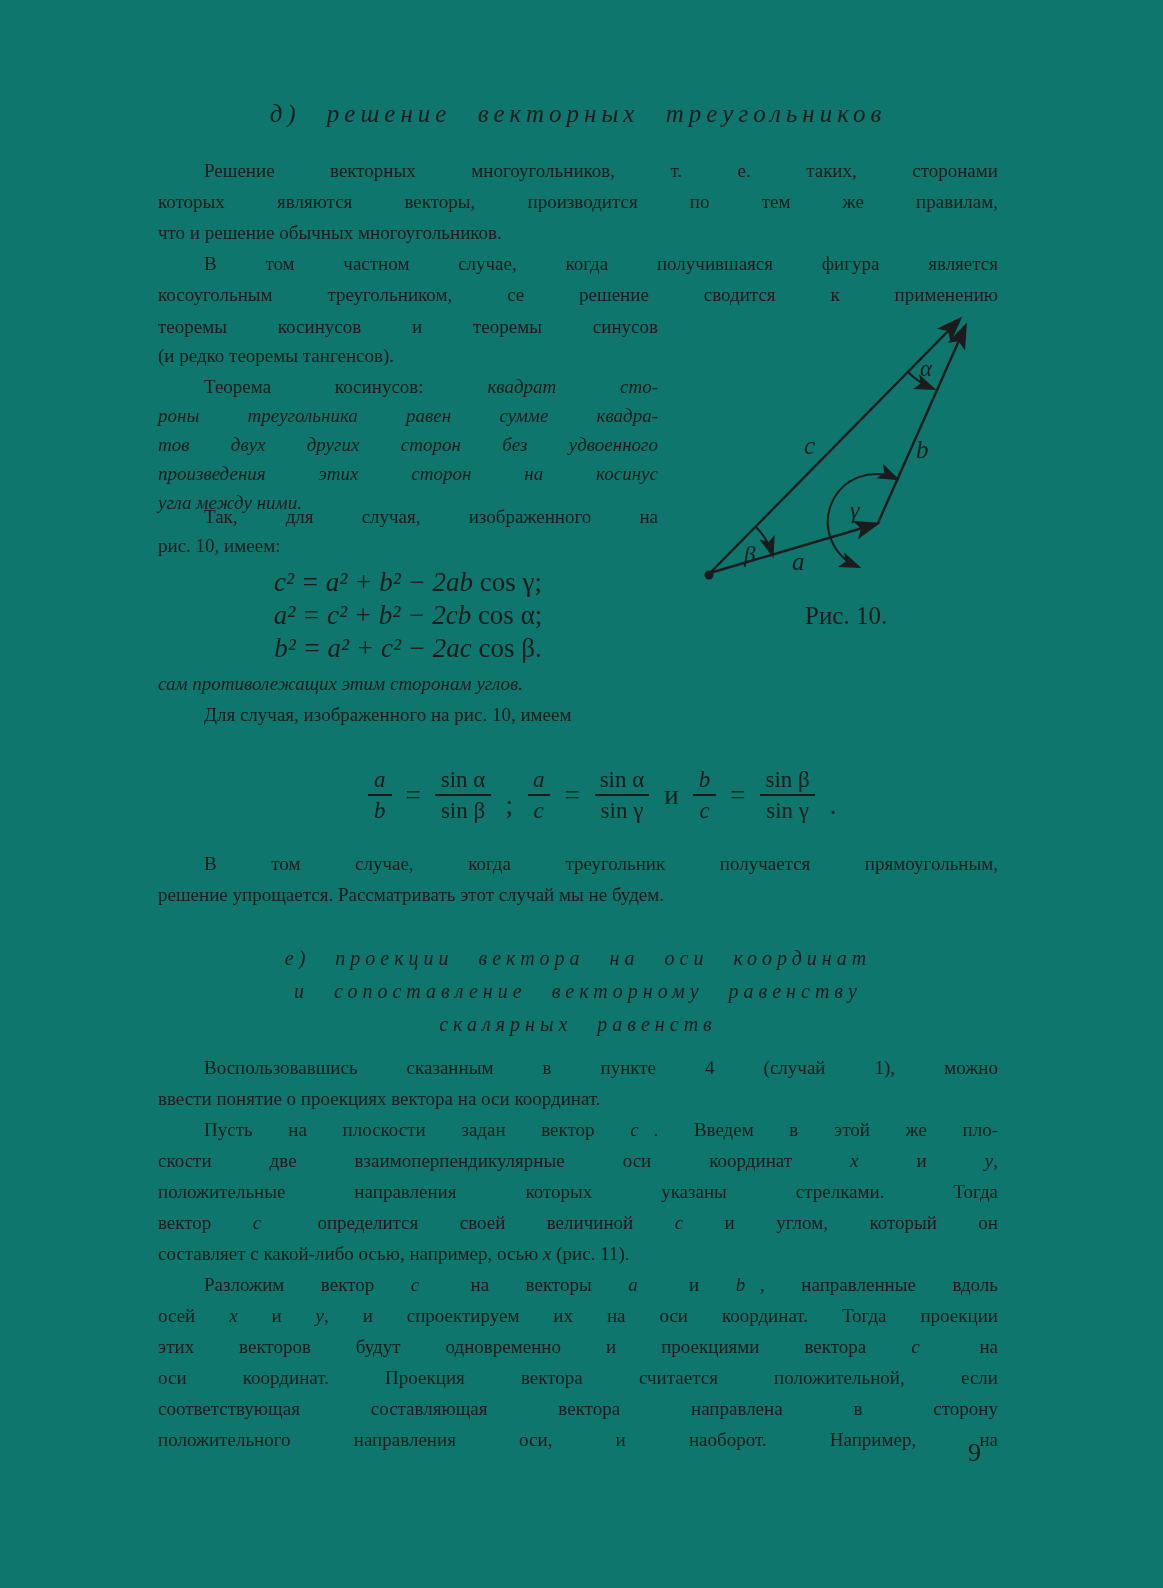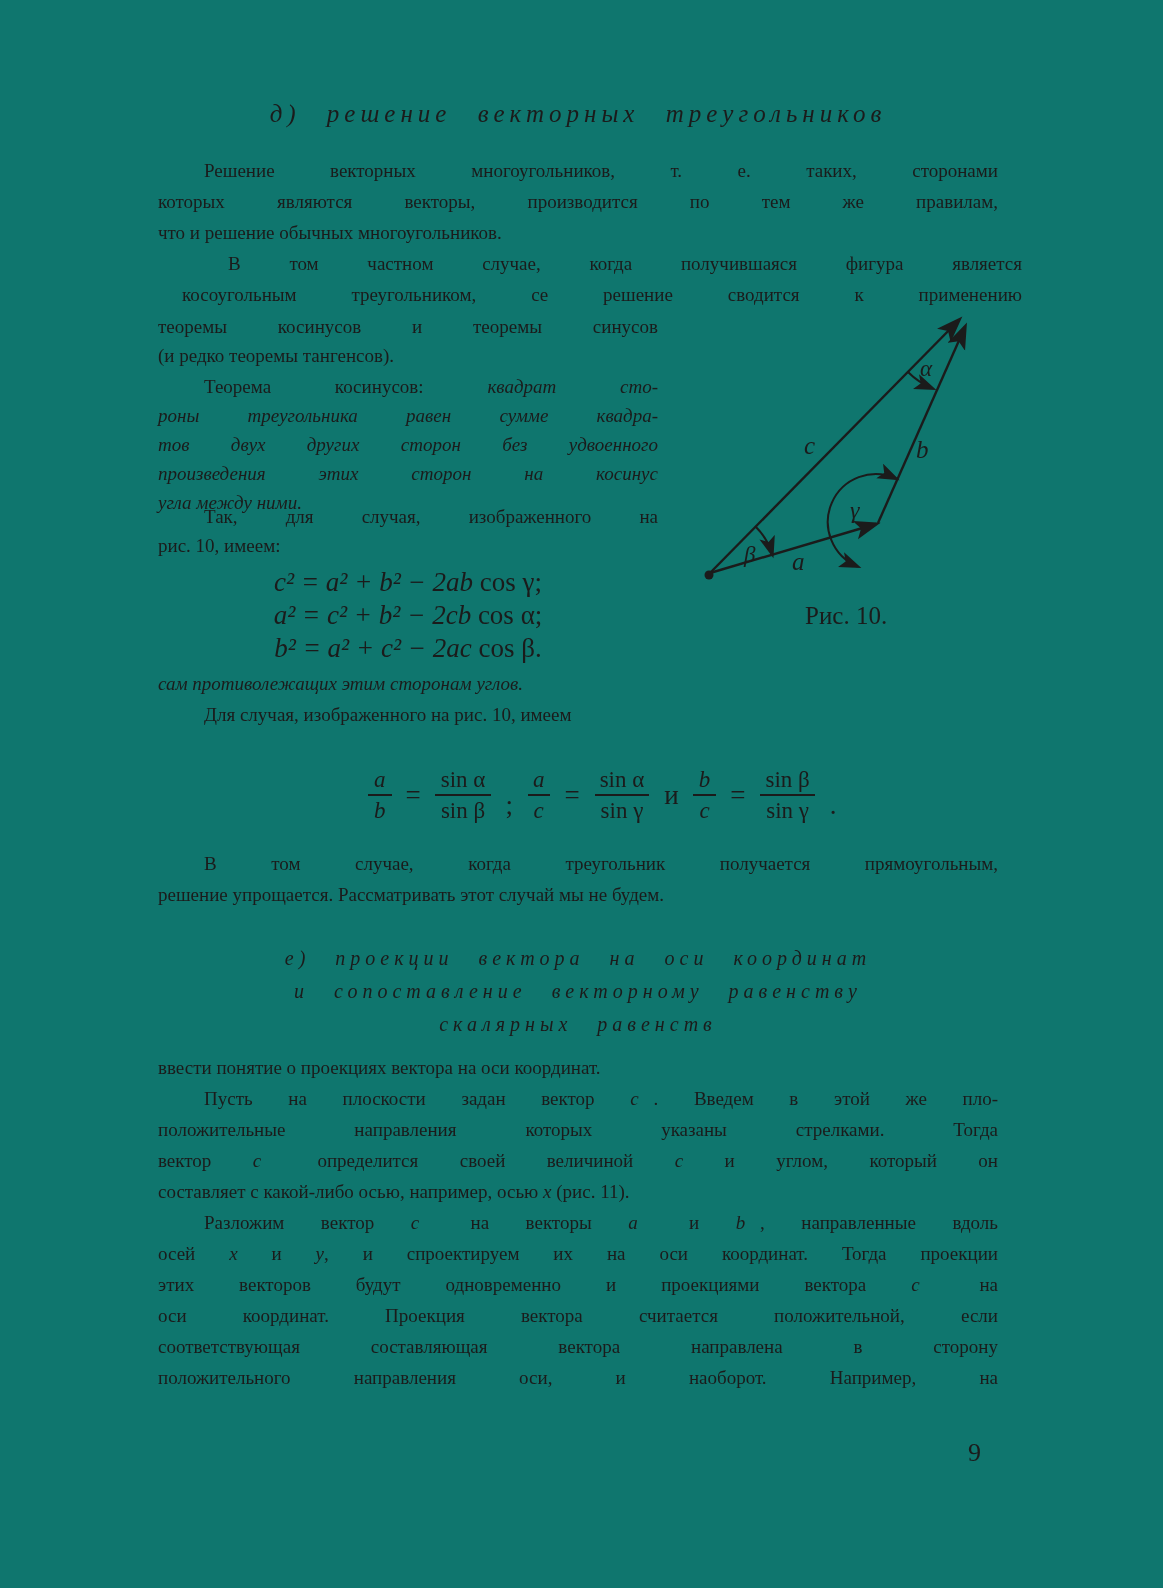--- a/index.html
+++ b/index.html
@@ -46,21 +46,21 @@
 <div class="page">
 
   <div class="block h-script" style="left:158px;top:97px;width:840px;">д) решение векторных треугольников</div>
 
   <div class="block" style="left:158px;top:155px;width:840px;">
       <div class="line indent"><span>Решение векторных многоугольников, т. е. таких, сторонами</span></div>
       <div class="line"><span>которых являются векторы, производится по тем же правилам,</span></div>
       <div class="line last"><span>что и решение обычных многоугольников.</span></div>
     </div>
 
-  <div class="block" style="left:158px;top:248px;width:840px;margin-left:24px;">
+  <div class="block" style="left:158px;top:248px;width:840px;">
       <div class="line indent"><span>В том частном случае, когда получившаяся фигура является</span></div>
       <div class="line"><span>косоугольным треугольником, се решение сводится к применению</span></div>
     </div>
 
   <div class="block narrow" style="left:158px;top:312px;width:500px;">
       <div class="line"><span>теоремы косинусов и теоремы синусов</span></div>
       <div class="line last"><span>(и редко теоремы тангенсов).</span></div>
     </div>
 
   <div class="block narrow" style="left:158px;top:372px;width:500px;">
@@ -161,22 +161,24 @@
       <div class="line last"><span>решение упрощается. Рассматривать этот случай мы не будем.</span></div>
     </div>
 
   <div class="block h-script" style="left:158px;top:942px;width:840px;">
       <div class="line center"><span>е) проекции вектора на оси координат</span></div>
       <div class="line center"><span>и сопоставление векторному равенству</span></div>
       <div class="line center"><span>скалярных равенств</span></div>
     </div>
 
   <div class="block" style="left:158px;top:1052px;width:840px;">
+      <div class="line indent"><span>Воспользовавшись сказанным в пункте 4 (случай 1), можно</span></div>
       <div class="line last"><span>ввести понятие о проекциях вектора на оси координат.</span></div>
       <div class="line indent"><span>Пусть на плоскости задан вектор </span><span class="it">c⃗</span><span>. Введем в этой же пло-</span></div>
+      <div class="line"><span>скости две взаимоперпендикулярные оси координат </span><span class="it">x</span><span> и </span><span class="it">y</span><span>,</span></div>
       <div class="line"><span>положительные направления которых указаны стрелками. Тогда</span></div>
       <div class="line"><span>вектор </span><span class="it">c⃗</span><span> определится своей величиной </span><span class="it">c</span><span> и углом, который он</span></div>
       <div class="line last"><span>составляет с какой-либо осью, например, осью </span><span class="it">x</span><span> (рис. 11).</span></div>
       <div class="line indent"><span>Разложим вектор </span><span class="it">c⃗</span><span> на векторы </span><span class="it">a⃗</span><span> и </span><span class="it">b⃗</span><span>, направленные вдоль</span></div>
       <div class="line"><span>осей </span><span class="it">x</span><span> и </span><span class="it">y</span><span>, и спроектируем их на оси координат. Тогда проекции</span></div>
       <div class="line"><span>этих векторов будут одновременно и проекциями вектора </span><span class="it">c⃗</span><span> на</span></div>
       <div class="line"><span>оси координат. Проекция вектора считается положительной, если</span></div>
       <div class="line"><span>соответствующая составляющая вектора направлена в сторону</span></div>
       <div class="line"><span>положительного направления оси, и наоборот. Например, на</span></div>
     </div>

